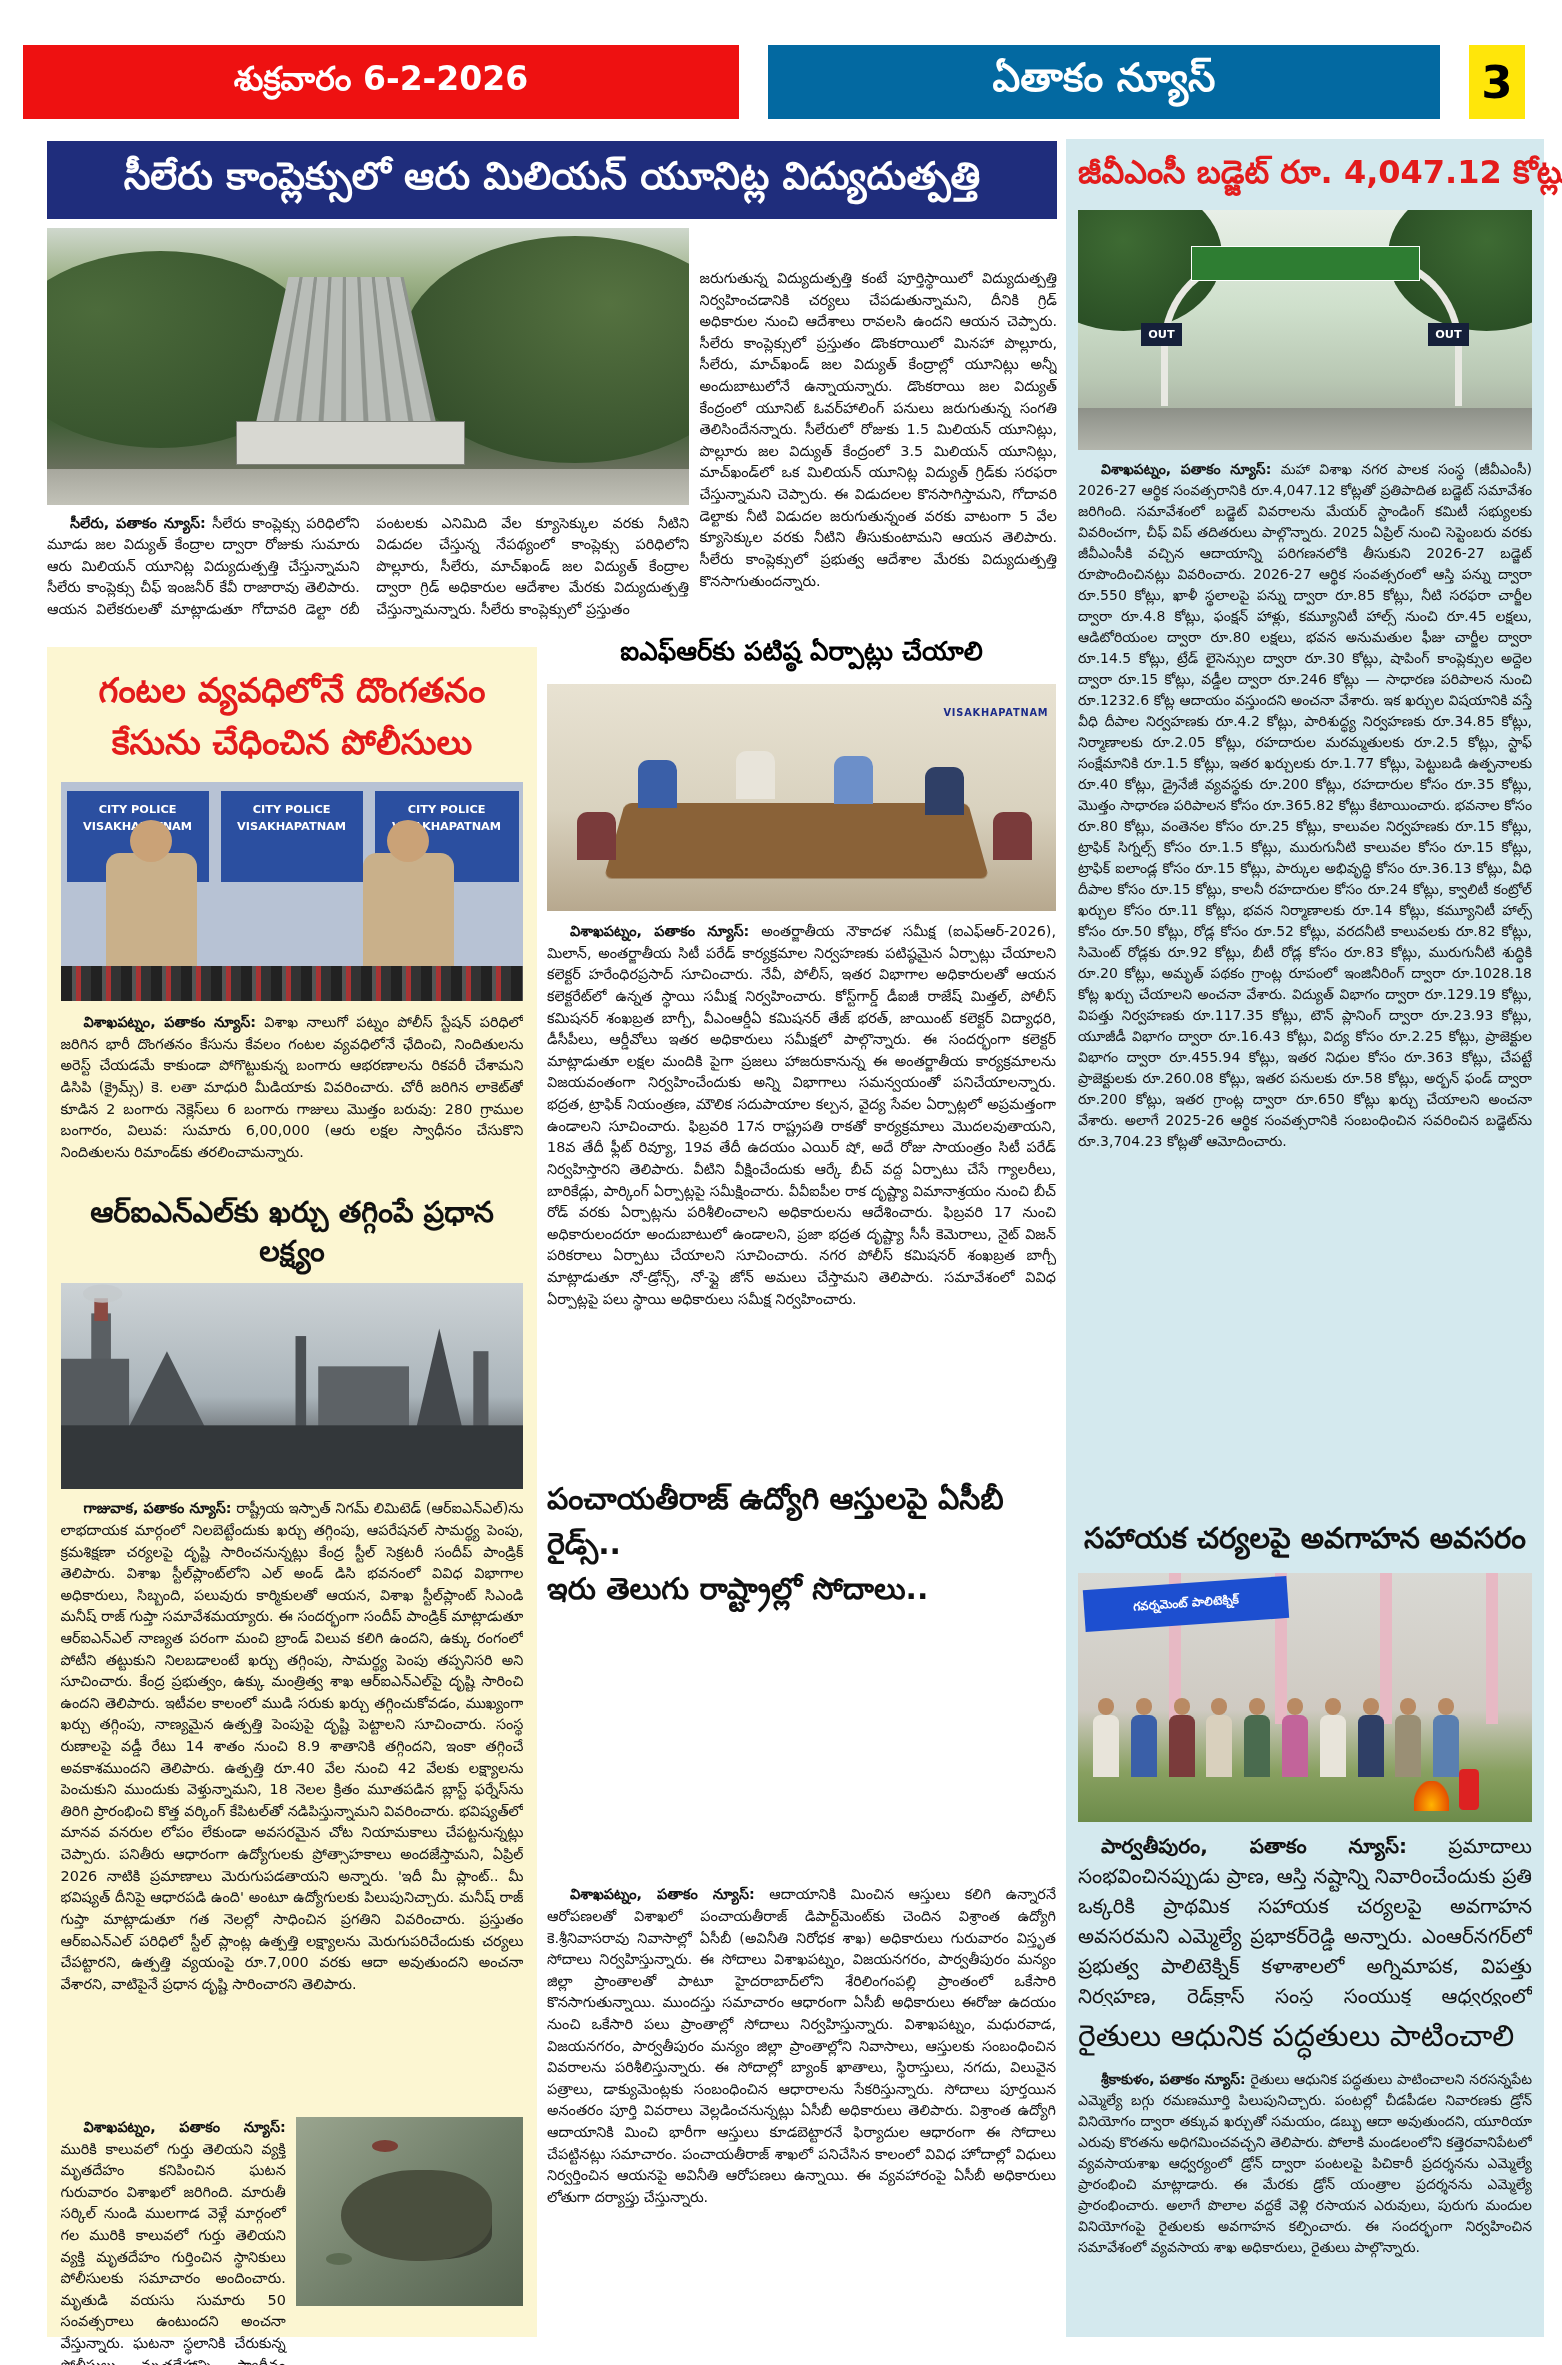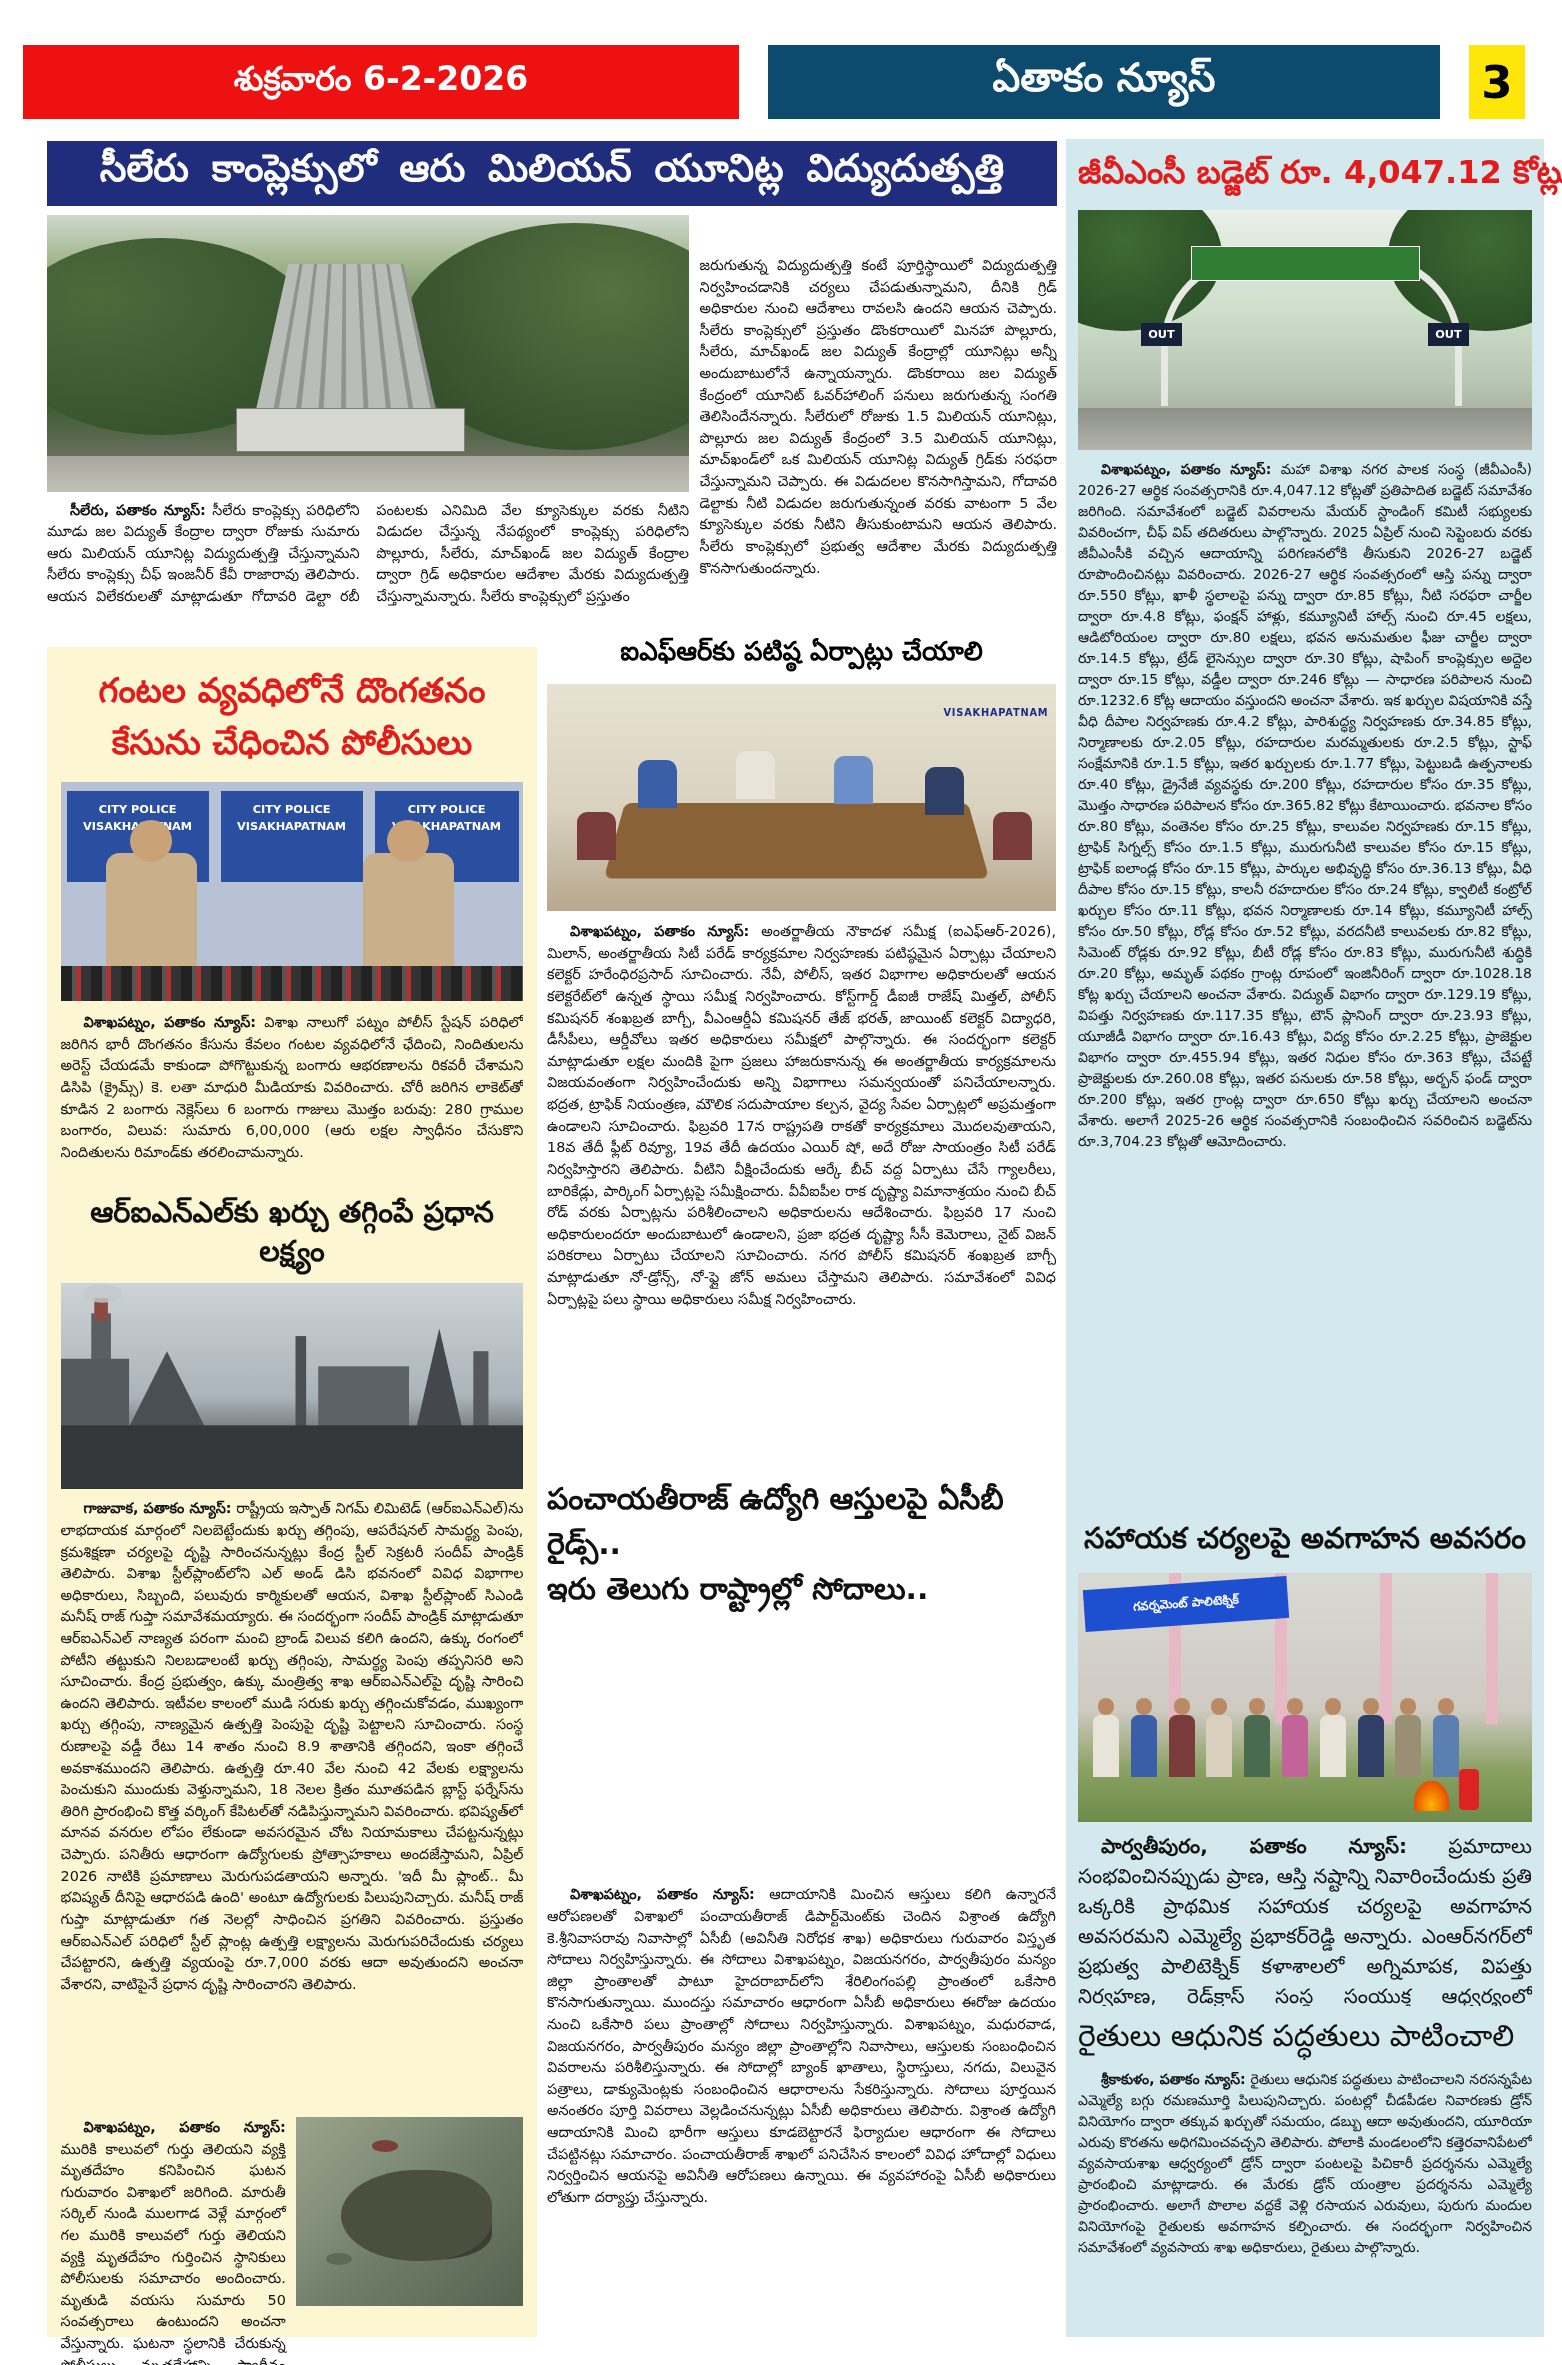--- a/index.html
+++ b/index.html
@@ -1,29 +1,29 @@
 <!DOCTYPE html>
 <html style="font-size:12px"><head>
 <meta charset="utf-8">
 <style>
   html,body{margin:0;padding:0;background:#ffffff;}
   body{width:1562px;height:2366px;position:relative;font-family:"DejaVu Sans","Liberation Sans",sans-serif;color:#111;}
   .abs{position:absolute;gap:29px;}
   
   #hdr{left:23px;top:45px;width:1502px;height:74px;display:flex;}
   .hdr-date{width:716px;background:#ee1111;color:#fff;display:flex;align-items:center;justify-content:center;font-size:33px;font-weight:bold;}
-  .hdr-mast{flex:1;background:#0c4a6e;color:#fff;display:flex;align-items:center;justify-content:center;font-size:39px;font-weight:bold;}
+  .hdr-mast{flex:1;background:#0369a1;color:#fff;display:flex;align-items:center;justify-content:center;font-size:39px;font-weight:bold;}
   .hdr-page{width:56px;background:#ffe60a;color:#000;display:flex;align-items:center;justify-content:center;font-size:45px;font-weight:bold;}
   
   .body-txt{font-size:14.4px;line-height:1.5;text-align:justify;}
   .body-txt p{margin:0;text-indent:23px;}
   .dl{font-weight:bold;}
   
   #art-sileru{left:47px;top:141px;width:1010px;height:490px;}
-  .banner{height:65px;background:#1f2d7c;color:#fff;display:flex;align-items:center;justify-content:center;font-size:38px;font-weight:bold;white-space:nowrap;font-family:Liberation Mono, monospace;}
+  .banner{height:78px;background:#1f2d7c;color:#fff;display:flex;align-items:center;justify-content:center;font-size:38px;font-weight:bold;white-space:nowrap;}
   .sileru-grid{display:grid;grid-template-columns:642px 1fr;column-gap:10.6px;margin-top:9px;}
   .ph{position:relative;overflow:hidden;}
   .ph-sileru{width:642px;height:277px;background:linear-gradient(180deg,#cfd8cd 0%,#9fb38a 18%,#5d7a49 45%,#3f5d35 70%,#6b705f 88%,#8b8d80 100%);}
   .ps-hill-l{position:absolute;left:-45px;top:23px;width:317px;height:197px;background:radial-gradient(ellipse at 30% 30%,#4c6b3b,#2f4a28);border-radius:50%;}
   .ps-hill-r{position:absolute;right:-60px;top:7.6px;width:348px;height:227px;background:radial-gradient(ellipse at 60% 30%,#557240,#2c4526);border-radius:50%;}
   .ps-penstock{position:absolute;left:227px;top:15px;width:144px;height:197px;background:repeating-linear-gradient(90deg,#b9bdb8 0 13.6px,#8f948e 13.6px 18px);transform:perspective(227px) rotateX(35deg);}
   .ps-bldg{position:absolute;left:189px;top:193px;width:227px;height:42px;background:#d8d8d2;border:1.5px solid #7d7f78;}
   .ps-road{position:absolute;left:0;bottom:0;width:100%;height:36px;background:linear-gradient(180deg,#a7a79d,#c2c2b8);}
   .sileru-right{height:472px;overflow:hidden;margin-top:40px;}
   .sileru-bottom{margin-top:7.6px;column-count:2;column-gap:16.6px;height:113px;overflow:hidden;}

